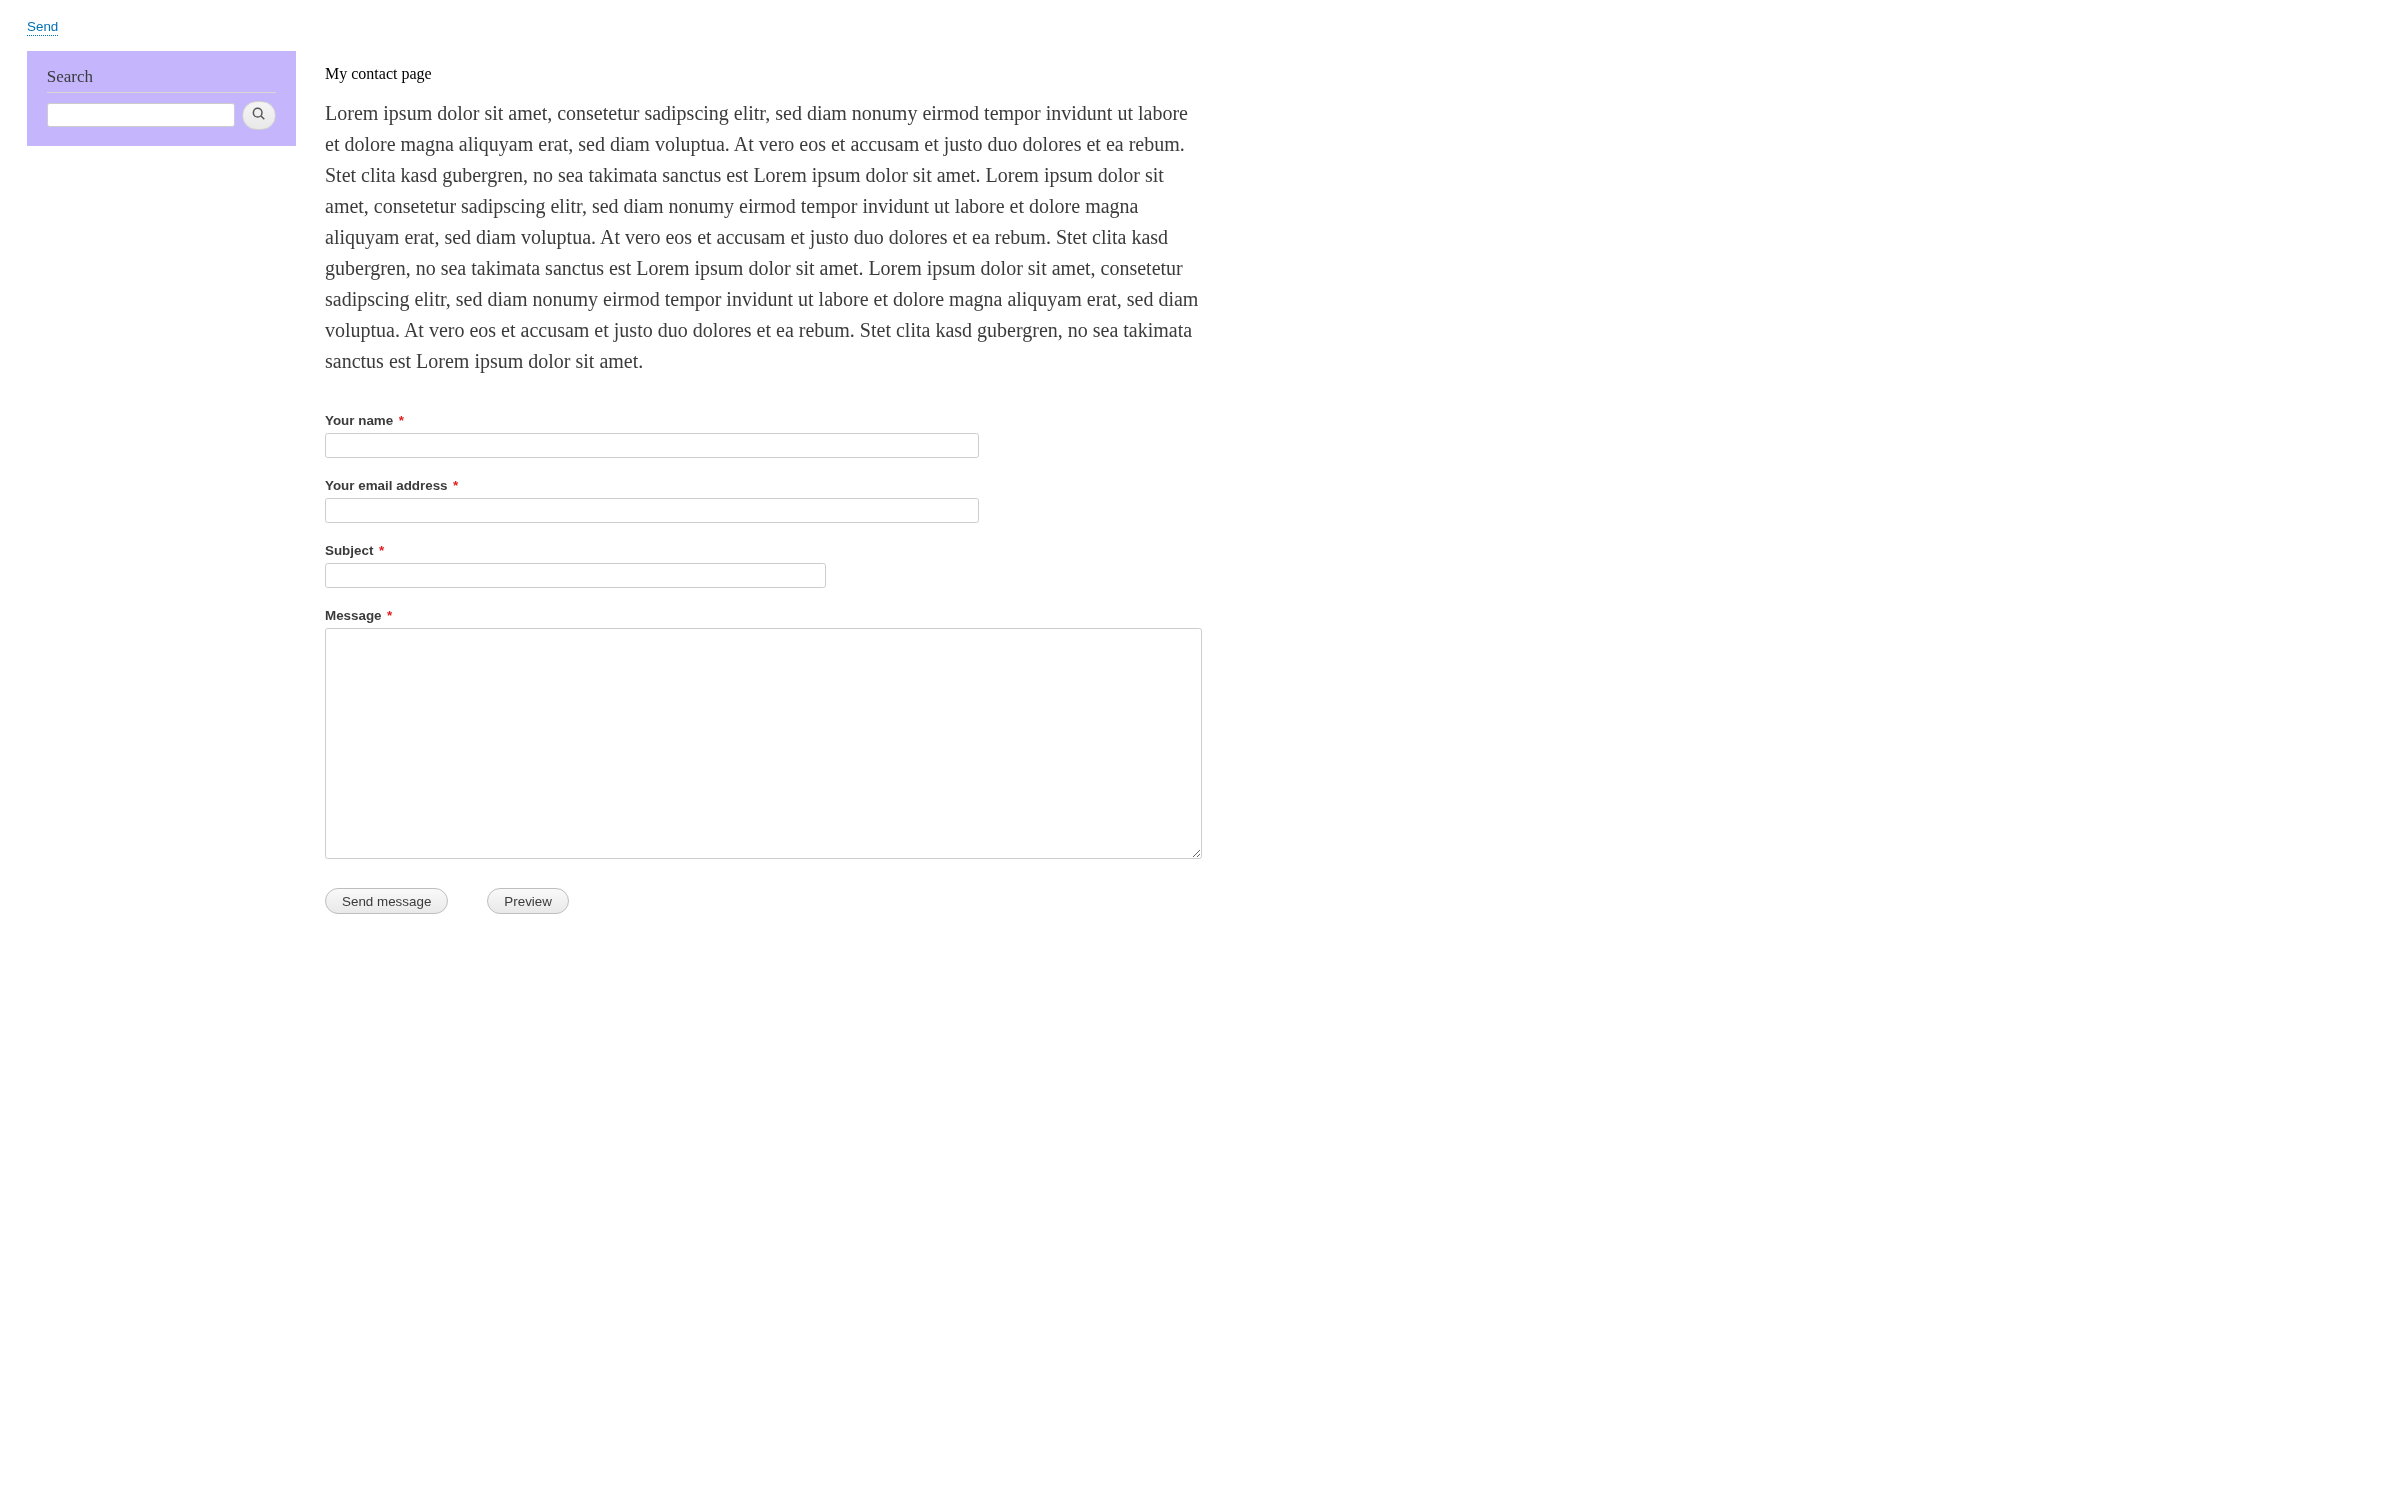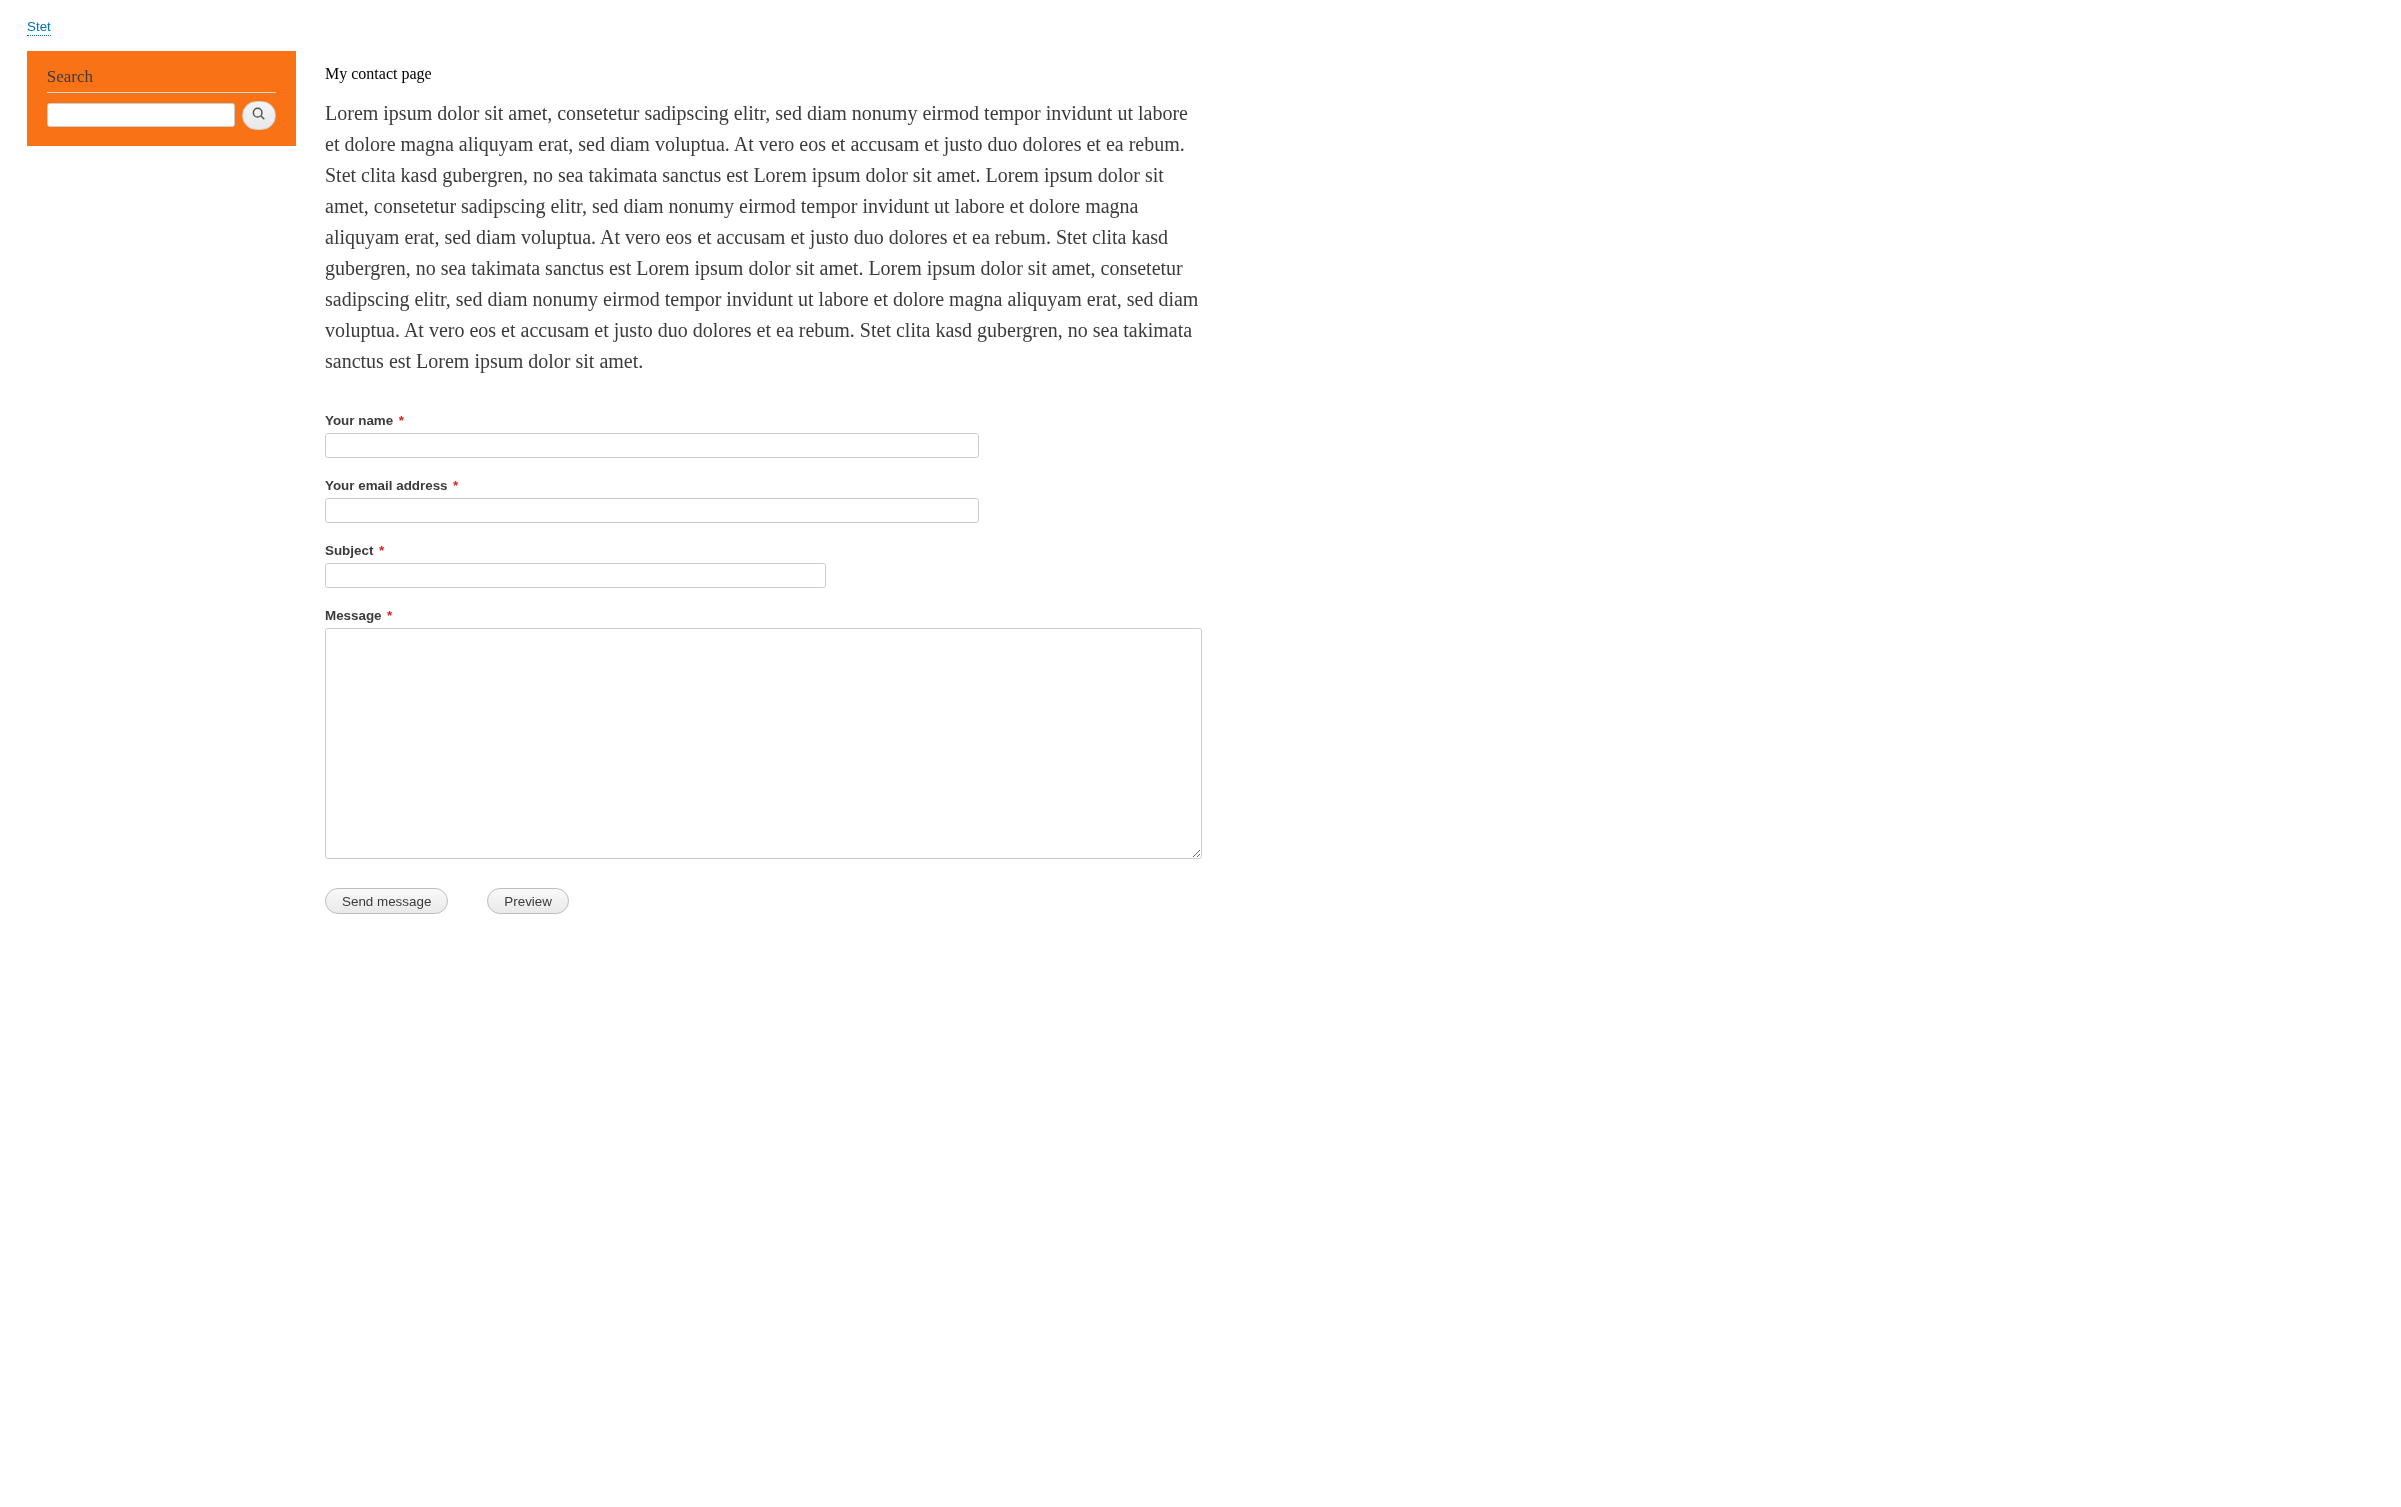--- a/index.html
+++ b/index.html
@@ -26,21 +26,21 @@
     }
     .layout {
       display: flex;
       gap: 29px;
     }
     .sidebar {
       width: 269px;
       flex-shrink: 0;
     }
     .search-block {
-      background: #f97316;
+      background: #c4b5fd;
       padding: 16px 19.7px 16px 19.7px;
     }
     .search-block h2 {
       font-family: Georgia, 'Times New Roman', serif;
       font-weight: normal;
       font-size: 17px;
       color: #3b3b3b;
       margin-bottom: 7.2px;
       border-bottom: 0.9px solid #d8d8d3;
       padding-bottom: 5.4px;
@@ -147,21 +147,21 @@
       border: 0.9px solid #bebebe;
       background: linear-gradient(to bottom, #f9f9f9, #e9e9e9);
       border-radius: 14.3px;
       cursor: pointer;
     }
   </style>
 </head>
 <body>
 
 <nav class="breadcrumb">
-  <a href="#">Stet</a>
+  <a href="#">Send</a>
 </nav>
 
 <div class="layout">
   <aside class="sidebar">
     <div class="search-block">
       <h2>Search</h2>
       <div class="search-form">
         <input type="text" class="search-input" value="" style="">
         <button class="search-button">
           <span>

